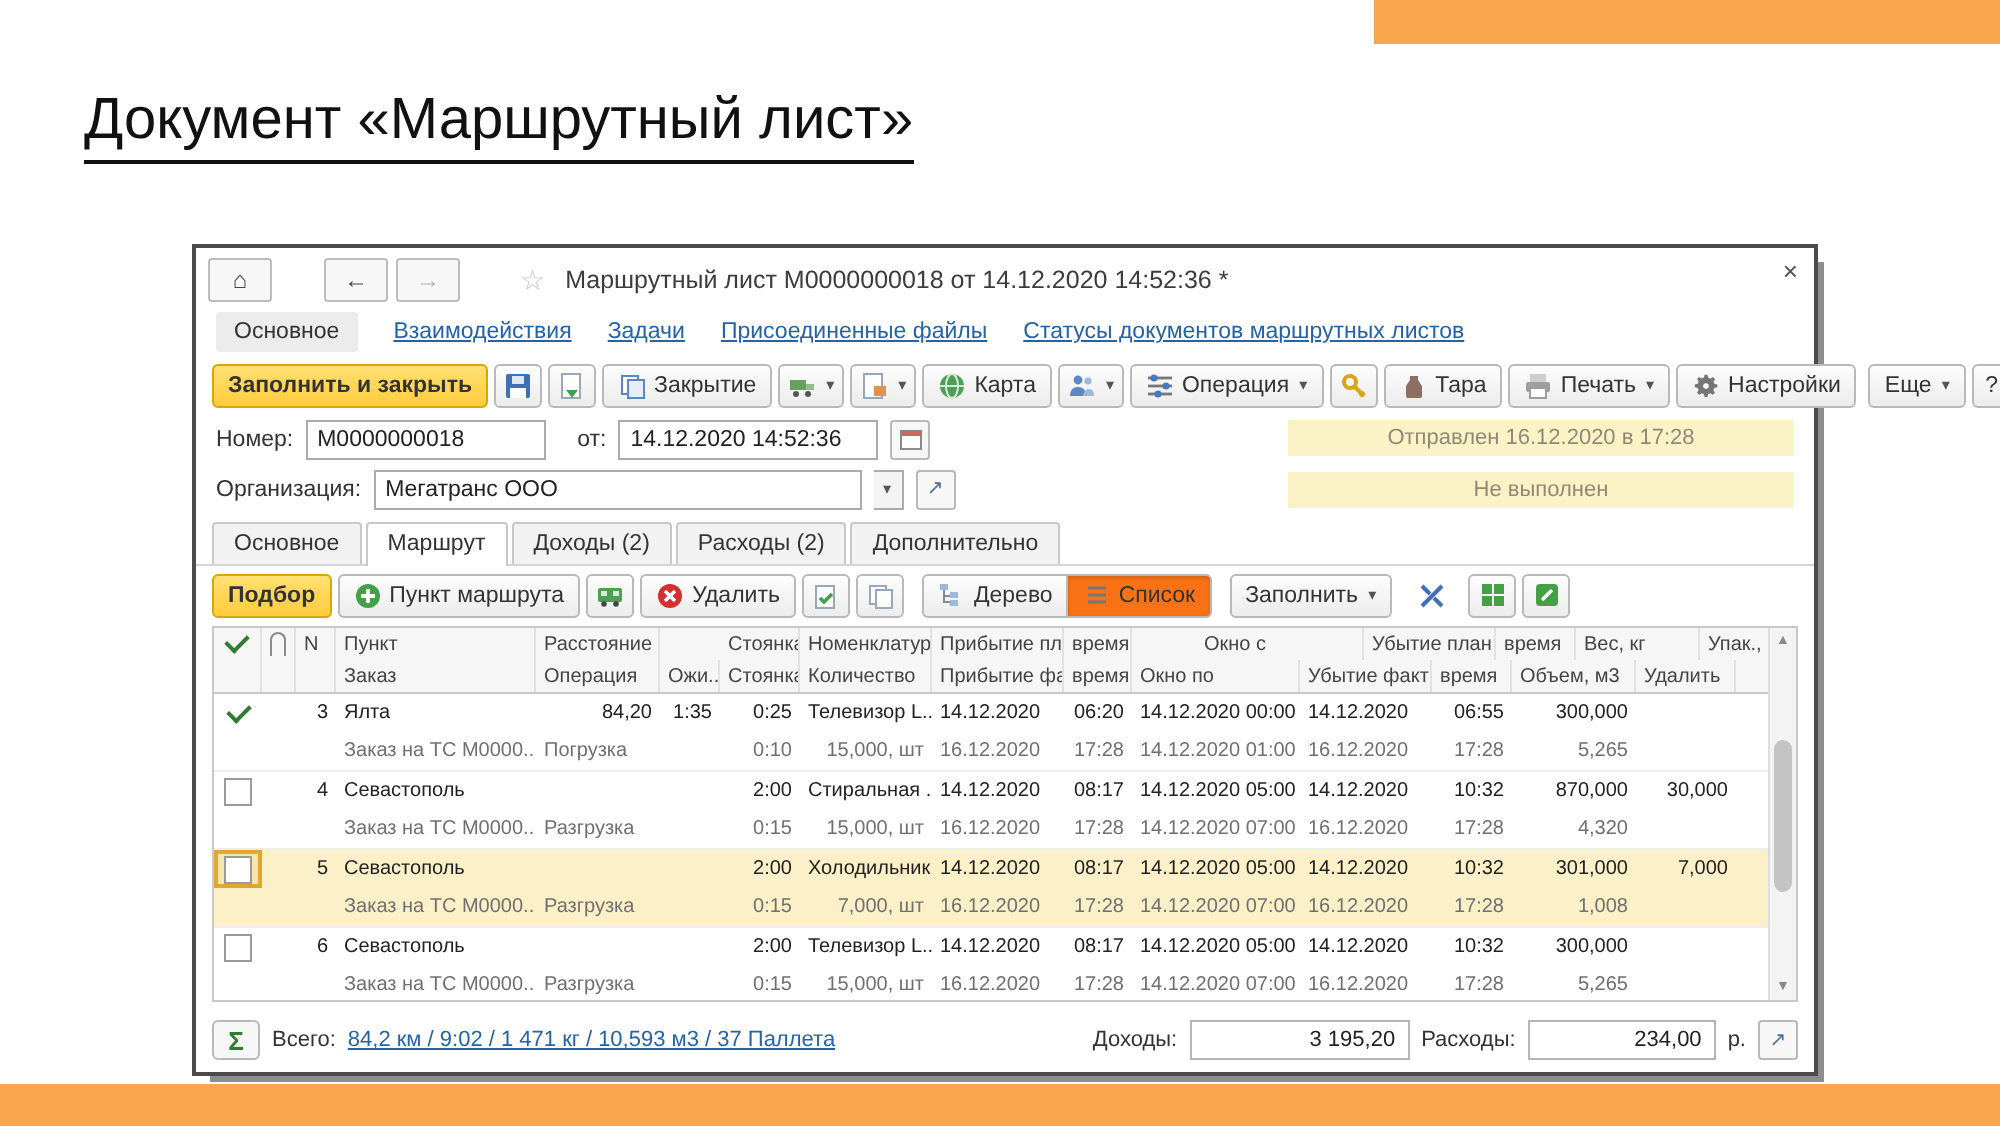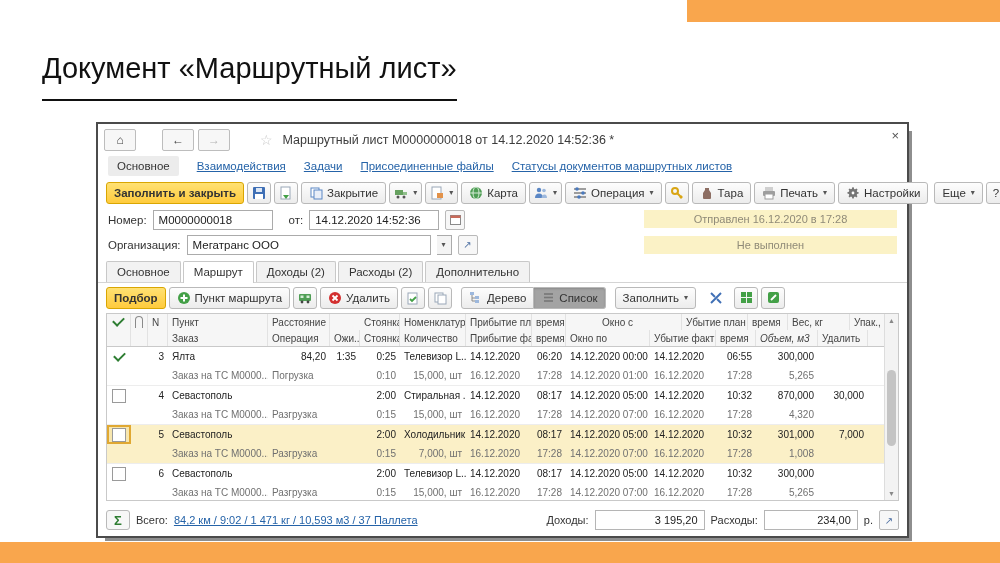--- a/index.html
+++ b/index.html
@@ -1,21 +1,21 @@
 <!DOCTYPE html>
 <html><head>
 <meta charset="utf-8">
 <style>
   html,body{margin:0;padding:0;width:1000px;height:563px;overflow:hidden;background:#fff;
     font-family:"Liberation Sans","DejaVu Sans",sans-serif;}
   
   .bar-top{position:absolute;left:687px;top:0;width:313px;height:22px;background:#F9A64D;}
   .bar-bottom{position:absolute;left:0;top:542px;width:1000px;height:21px;background:#F9A64D;}
-  .slide-title{position:absolute;left:42px;top:52px;font-size:29px;color:#111;
-    border-bottom:2px solid #111;padding-bottom:14px;white-space:nowrap;}
+  .slide-title{position:absolute;left:42px;top:44px;font-size:29px;color:#111;
+    border-bottom:2px solid #111;padding-bottom:3px;white-space:nowrap;}
   
   .window{position:absolute;left:96px;top:122px;width:809px;height:412px;background:#fff;
     border:2px solid #4b4b4b;box-shadow:6px 6px 0 -3px #8e8e8e;font-size:11.5px;color:#333;}
   .titlebar{position:relative;height:28px;display:flex;align-items:center;padding:2px 8px 0 6px;gap:4px;}
   .navbtn{height:20px;min-width:24px;border:1px solid #bdbdbd;border-radius:2px;background:#f7f7f7;
     display:flex;align-items:center;justify-content:center;font-size:12px;color:#444;padding:0 3px;cursor:pointer;}
   .navbtn.fwd{color:#b5b5b5;}
   .star{color:#c9c9c9;font-size:14px;margin:0 6px 0 26px;}
   .wtitle{font-size:12.5px;color:#3c3c3c;white-space:nowrap;}
   .close-x{position:absolute;right:8px;top:4px;font-size:13px;color:#555;cursor:pointer;}
@@ -46,21 +46,21 @@
   .subtabs{height:25px;display:flex;align-items:flex-end;padding:0 8px;gap:2px;border-bottom:1px solid #d4d4d4;}
   .stab{border:1px solid #c8c8c8;border-bottom:none;background:#f2f2f2;padding:4px 10px;
     border-radius:2px 2px 0 0;color:#333;cursor:pointer;white-space:nowrap;}
   .stab.active{background:#fff;position:relative;top:1px;padding-bottom:5px;}
   
   .tablebar{height:29px;display:flex;align-items:center;gap:3px;padding:0 8px;}
   .seg{display:flex;}
   .seg .tbtn{border-radius:0;}
   .seg .tbtn:first-child{border-radius:3px 0 0 3px;}
   .seg .tbtn:last-child{border-radius:0 3px 3px 0;border-left:none;}
-  .tbtn.pressed{background:#a3a3a3;box-shadow:inset 0 1px 2px rgba(0,0,0,.15);}
+  .tbtn.pressed{background:#f97316;box-shadow:inset 0 1px 2px rgba(0,0,0,.15);}
   
   .grid{position:relative;margin:1px 8px 0 8px;height:186px;border:1px solid #c9c9c9;font-size:10px;overflow:hidden;}
   .ghead .gline{display:flex;height:16px;background:#f6f6f6;}
   .ghead{border-bottom:1px solid #c9c9c9;}
   .gcell{flex:0 0 auto;display:flex;align-items:center;padding:0 4px;box-sizing:border-box;
     overflow:hidden;white-space:nowrap;color:#222;}
   .ghead .gcell{color:#444;border-right:1px solid #e2e2e2;}
   .gbody .gline{display:flex;height:19px;}
   .gpair{border-top:1px solid #ededed;cursor:pointer;}
   .gpair:first-child{border-top:none;}
@@ -368,21 +368,21 @@
           <div class="gcell" style="width: 100px;">Заказ</div>
           <div class="gcell" style="width: 62px;">Операция</div>
           <div class="gcell" style="width: 30px;">Ожи...</div>
           <div class="gcell" style="width: 40px;">Стоянка</div>
           <div class="gcell" style="width: 66px;">Количество</div>
           <div class="gcell" style="width: 66px;">Прибытие факт</div>
           <div class="gcell" style="width: 34px;">время</div>
           <div class="gcell" style="width: 84px;">Окно по</div>
           <div class="gcell" style="width: 66px;">Убытие факт</div>
           <div class="gcell" style="width: 40px;">время</div>
-          <div class="gcell" style="width: 62px; font-style: italic;">Объем, м3</div>
+          <div class="gcell" style="width: 62px;">Объем, м3</div>
           <div class="gcell" style="width: 50px;">Удалить</div>
         </div>
       </div>
     <div class="gbody" id="grid-body">
         <div class="gpair">
           <div class="gline">
             <div class="gcell al-c" style="width: 24px;">
               <span class="checkmark"></span>
             </div>
             <div class="gcell al-c" style="width: 17px;"></div>

